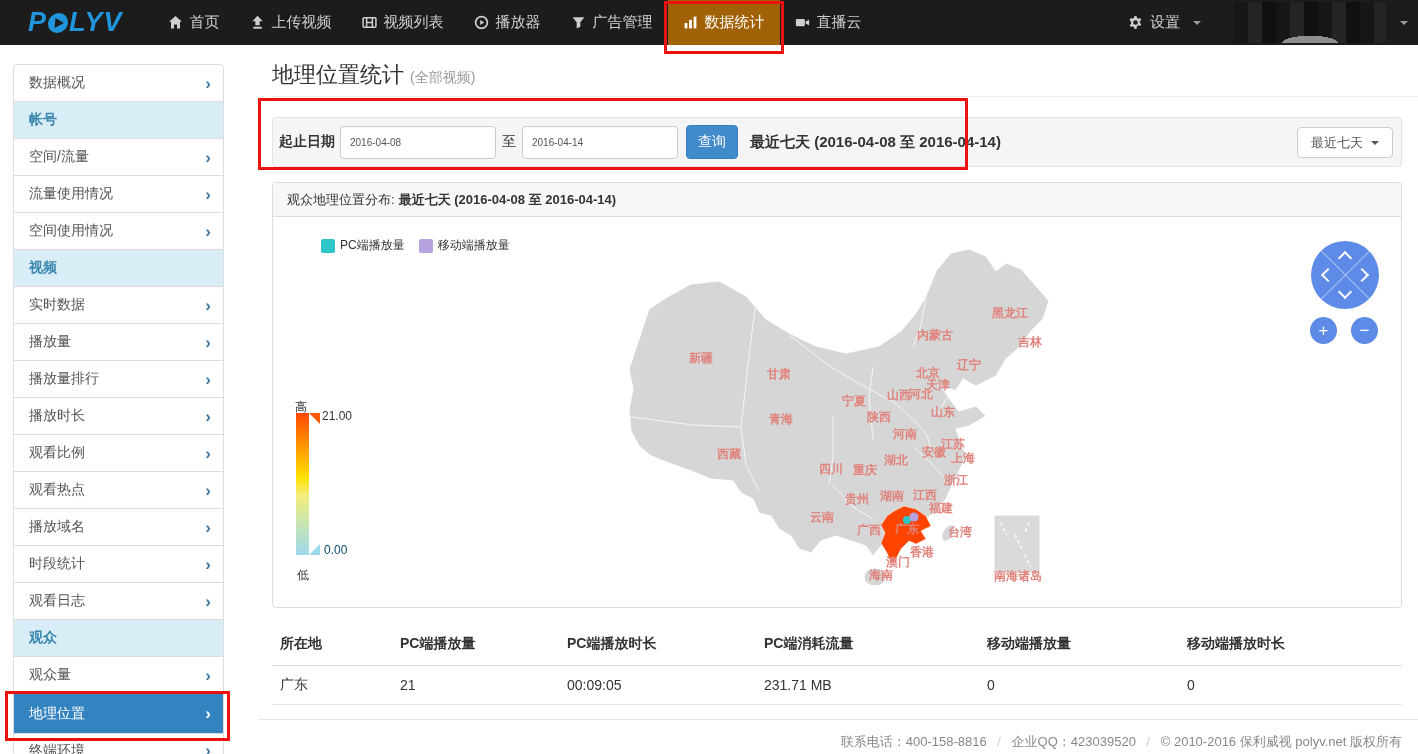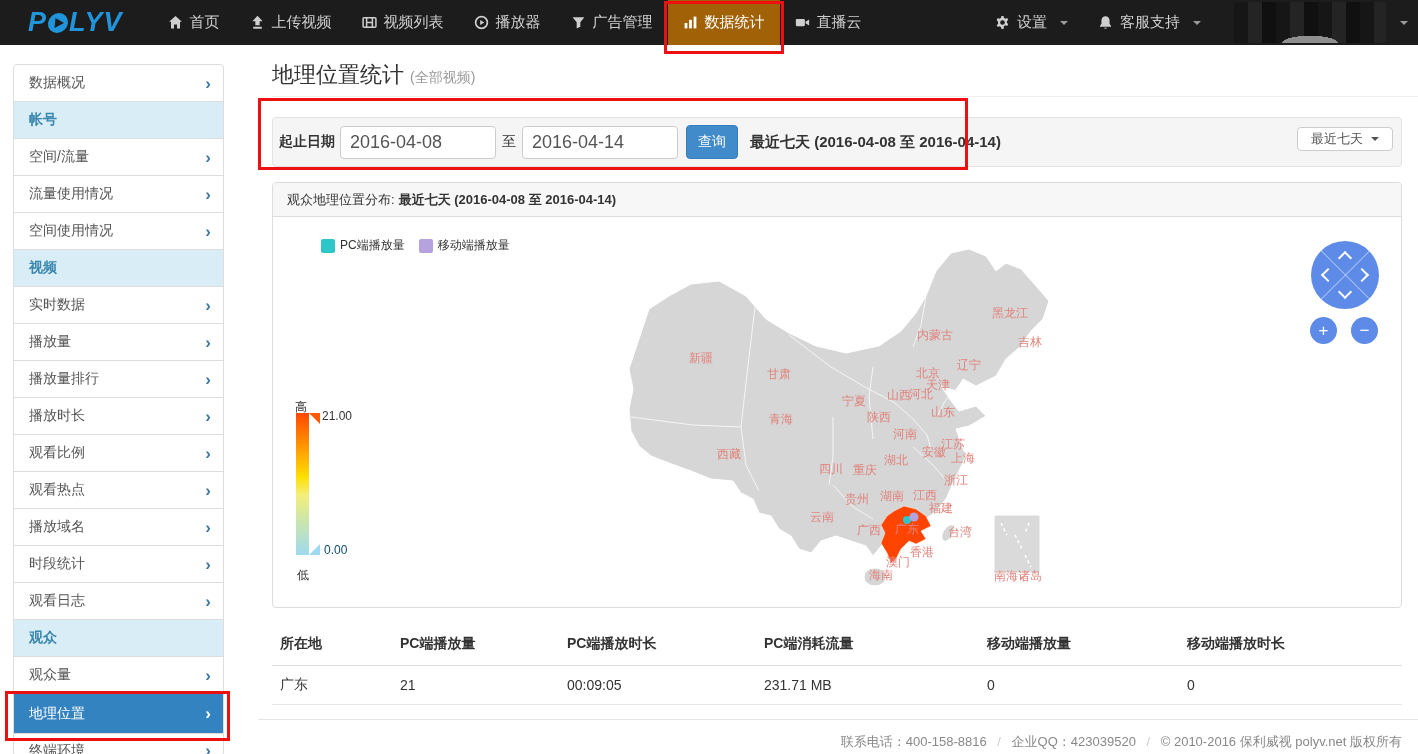--- a/index.html
+++ b/index.html
@@ -49,26 +49,26 @@
   
   .main { position:absolute; left:272px; top:45px; width:1130px; height:709px; }
   .page-title { position:absolute; left:0; top:15px; font-size:22px; font-weight:normal; color:#333; }
   .page-title small { font-size:14px; color:#999; font-weight:normal; margin-left:6px; }
   .title-rule { position:absolute; left:0; right:-16px; top:51px; border-top:1px solid #eee; }
 
   .filter-bar { position:absolute; left:0; top:72px; width:1130px; height:50px; background:#f5f5f5;
     border:1px solid #e3e3e3; border-radius:4px; display:flex; align-items:center; padding-left:6px; }
   .f-label { font-size:14px; font-weight:bold; color:#333; margin-right:5px; }
   .f-input { width:156px; height:33px; border:1px solid #ccc; border-radius:4px; background:#fff;
-    padding:0 9px; font-size:18px; color:#555; font-family:inherit; }
+    padding:0 9px; font-size:10px; color:#555; font-family:inherit; }
   .f-to { font-size:14px; color:#333; margin:0 6px; }
   .f-btn { width:52px; height:34px; margin-left:8px; background:#428bca; border:1px solid #357ebd;
     border-radius:4px; color:#fff; font-size:14px; cursor:pointer; font-family:inherit; }
   .f-summary { font-size:15px; font-weight:bold; color:#333; margin-left:12px; white-space:nowrap; }
-  .range-select { position:absolute; right:8px; top:9px; width:96px; height:24px; background:#fff;
+  .range-select { position:absolute; right:8px; top:9px; width:96px; height:31px; background:#fff;
     border:1px solid #ccc; border-radius:4px; display:flex; align-items:center; justify-content:center;
     gap:8px; font-size:13px; color:#555; cursor:pointer; }
   .range-select .caret { border-top-color:#555; margin:0; }
   .annot.filter-annot { left:-14px; top:53px; width:710px; height:72px; }
 
   
   .panel { position:absolute; left:0; top:137px; width:1130px; height:426px; border:1px solid #ddd;
     border-radius:4px; background:#fff; }
   .panel-header { height:34px; background:#f7f7f7; border-bottom:1px solid #ddd;
     border-radius:4px 4px 0 0; display:flex; align-items:center; padding-left:14px;
@@ -87,21 +87,21 @@
     background:linear-gradient(#ff4700,#ff9100 22%,#ffe000 45%,#f4ee7c 58%,#cfe7a6 74%,#9ed9ef 100%); }
   .vs-tri-top { position:absolute; left:16px; top:14px; width:0; height:0;
     border-top:11px solid #ff5a00; border-left:11px solid transparent; }
   .vs-tri-bot { position:absolute; left:16px; top:145px; width:0; height:0;
     border-bottom:11px solid #9ed9ef; border-left:11px solid transparent; }
   .vs-max { position:absolute; left:29px; top:10px; font-size:12px; color:#333; }
   .vs-min { position:absolute; left:31px; top:144px; font-size:12px; color:#0c4a6e; }
 
   .china-map { position:absolute; left:0; top:0; }
   .prov-label { position:absolute; transform:translate(-50%,-50%); font-size:12px;
-    color:#e0837c; white-space:nowrap; pointer-events:none; }
+    color:#e0837c; white-space:nowrap; pointer-events:none;font-weight:bold; }
 
   .map-nav { position:absolute; left:1038px; top:24px; width:68px; height:68px; border-radius:50%;
     background:#5d8be7; cursor:pointer; }
   .map-nav .xline { position:absolute; left:33.5px; top:-2px; width:1px; height:72px;
     background:rgba(255,255,255,.45); }
   .map-nav .xline.a { transform:rotate(45deg); }
   .map-nav .xline.b { transform:rotate(-45deg); }
   .mn { position:absolute; width:10px; height:10px; border-style:solid; border-color:#fff; border-width:0; }
   .mn-up    { left:29px; top:12px;  border-left-width:2px; border-top-width:2px;  transform:rotate(45deg); }
   .mn-down  { left:29px; top:46px;  border-left-width:2px; border-top-width:2px;  transform:rotate(225deg); }
@@ -206,30 +206,20 @@
       </nav>
     <div class="nav-right">
       <div class="nav-items" id="nav-right-items">
           <a class="nav-item">
             <span class="nicon">
               <svg viewBox="0 0 14 14" fill="currentColor" fill-rule="evenodd">
                 <path d="M6 1h2l.3 1.6a4.8 4.8 0 0 1 1.5.9l1.6-.6 1 1.7-1.3 1.1a5 5 0 0 1 0 1.7l1.3 1.1-1 1.7-1.6-.6a4.8 4.8 0 0 1-1.5.9L8 13H6l-.3-1.6a4.8 4.8 0 0 1-1.5-.9l-1.6.6-1-1.7 1.3-1.1a5 5 0 0 1 0-1.7L1.6 4.6l1-1.7 1.6.6a4.8 4.8 0 0 1 1.5-.9ZM7 4.8a2.2 2.2 0 1 0 0 4.4 2.2 2.2 0 0 0 0-4.4Z"></path>
               </svg>
             </span>
             <span>设置</span>
-            <span class="caret"></span>
-          </a>
-          <a class="nav-item">
-            <span class="nicon">
-              <svg viewBox="0 0 14 14" fill="currentColor">
-                <path d="M7 1.2c-2.3 0-3.8 1.8-3.8 4v2.9L1.8 10.3v.7h10.4v-.7L10.8 8.1V5.2c0-2.2-1.5-4-3.8-4Z"></path>
-                <path d="M5.6 11.8a1.5 1.5 0 0 0 2.8 0Z"></path>
-              </svg>
-            </span>
-            <span>客服支持</span>
             <span class="caret"></span>
           </a>
         </div>
       <div class="user-blur"></div>
       <a class="nav-item" style="padding:0 4px;">
           <span class="caret"></span>
         </a>
     </div>
   </header>
 

